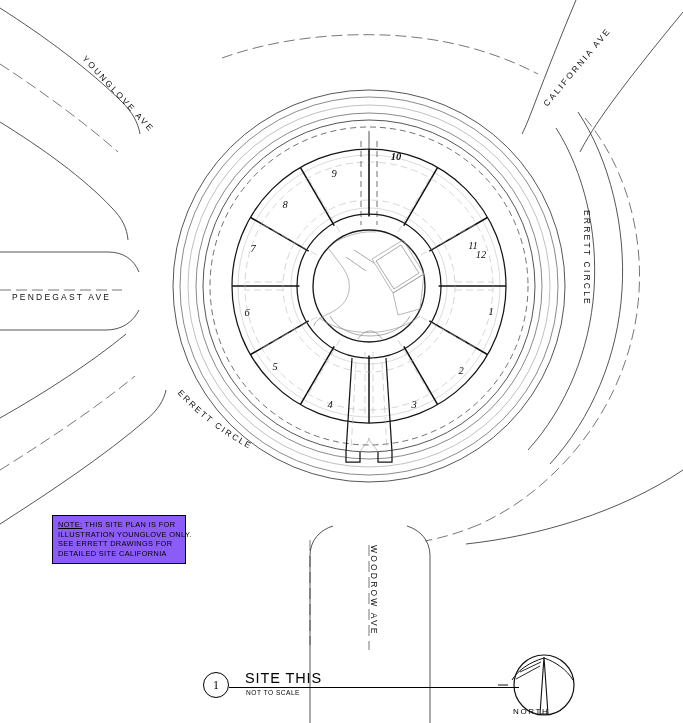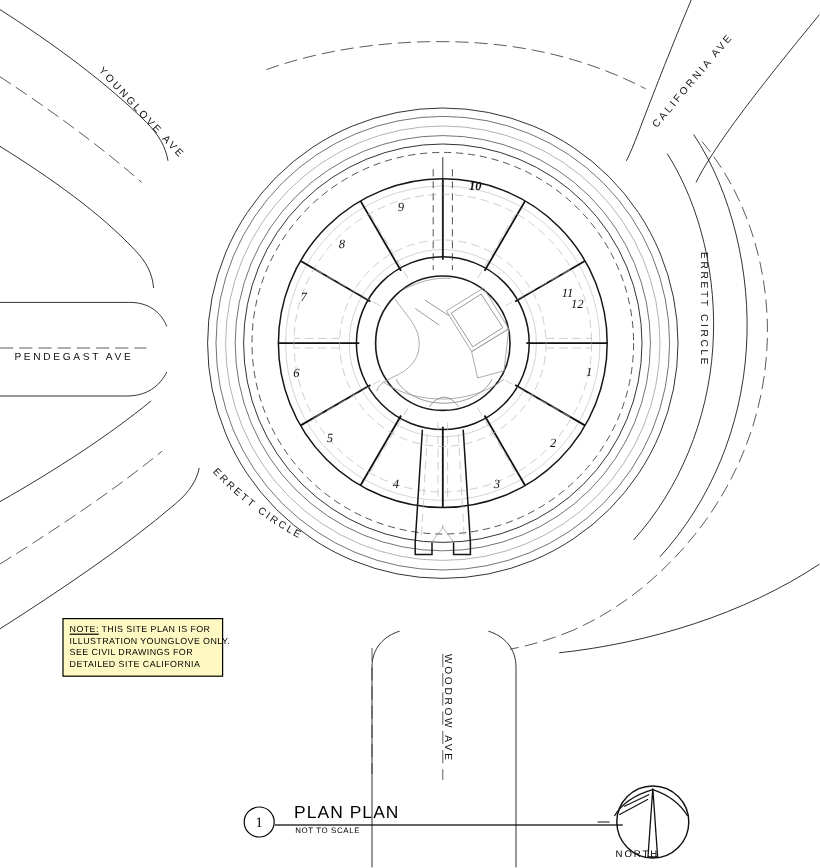--- a/index.html
+++ b/index.html
@@ -23,21 +23,21 @@
   }
   #lbl-younglove{left:84px;top:52px;transform:rotate(47deg);}
   #lbl-california{left:545px;top:100px;transform:rotate(-50deg);}
   #lbl-pendegast{left:12px;top:292px;transform:rotate(0deg);}
   #lbl-errett-right{left:587px;top:205px;transform:rotate(90deg);}
   #lbl-woodrow{left:374px;top:540px;transform:rotate(90deg);}
 
   
   #note-box{
     position:absolute;left:52px;top:515px;width:134px;
-    border:1px solid #000;background:#fef9c3;
+    border:1px solid #000;background:#8b5cf6;
     padding:4px 21px 5px 5px;
     box-sizing:border-box;
   }
   #note-box .ln{
     font-family:"Liberation Sans",sans-serif;
     font-size:7.4px;letter-spacing:.35px;line-height:9.6px;
     color:#000;white-space:nowrap;
   }
   #note-box .kw{text-decoration:underline;}
 
@@ -281,24 +281,24 @@
     <div class="segnum" style="left: 285px; top: 204px;">8</div>
     <div class="segnum" style="left: 334px; top: 173px;">9</div>
     <div class="segnum" style="left: 396px; top: 156px; font-weight: bold;">10</div>
     <div class="segnum" style="left: 473px; top: 205px; margin-top: 40px;">11</div>
     <div class="segnum" style="left: 481px; top: 254px;">12</div>
   </div>
 
 <div id="note-box">
   <div class="ln"><span class="kw">NOTE:</span><span> THIS SITE PLAN IS FOR</span></div>
   <div class="ln">ILLUSTRATION YOUNGLOVE ONLY.</div>
-  <div class="ln">SEE CIVIL DRAWINGS FOR</div>
+  <div class="ln">SEE ERRETT DRAWINGS FOR</div>
   <div class="ln">DETAILED SITE CALIFORNIA</div>
 </div>
 
 <div id="title-block">
   <div id="tb-rule"></div>
   <div id="tb-bubble">1</div>
-  <div id="tb-title">PLAN PLAN</div>
+  <div id="tb-title">SITE THIS</div>
   <div id="tb-sub">NOT TO SCALE</div>
 </div>
 
 <div id="north-label">NORTH</div>
 
 </body></html>

